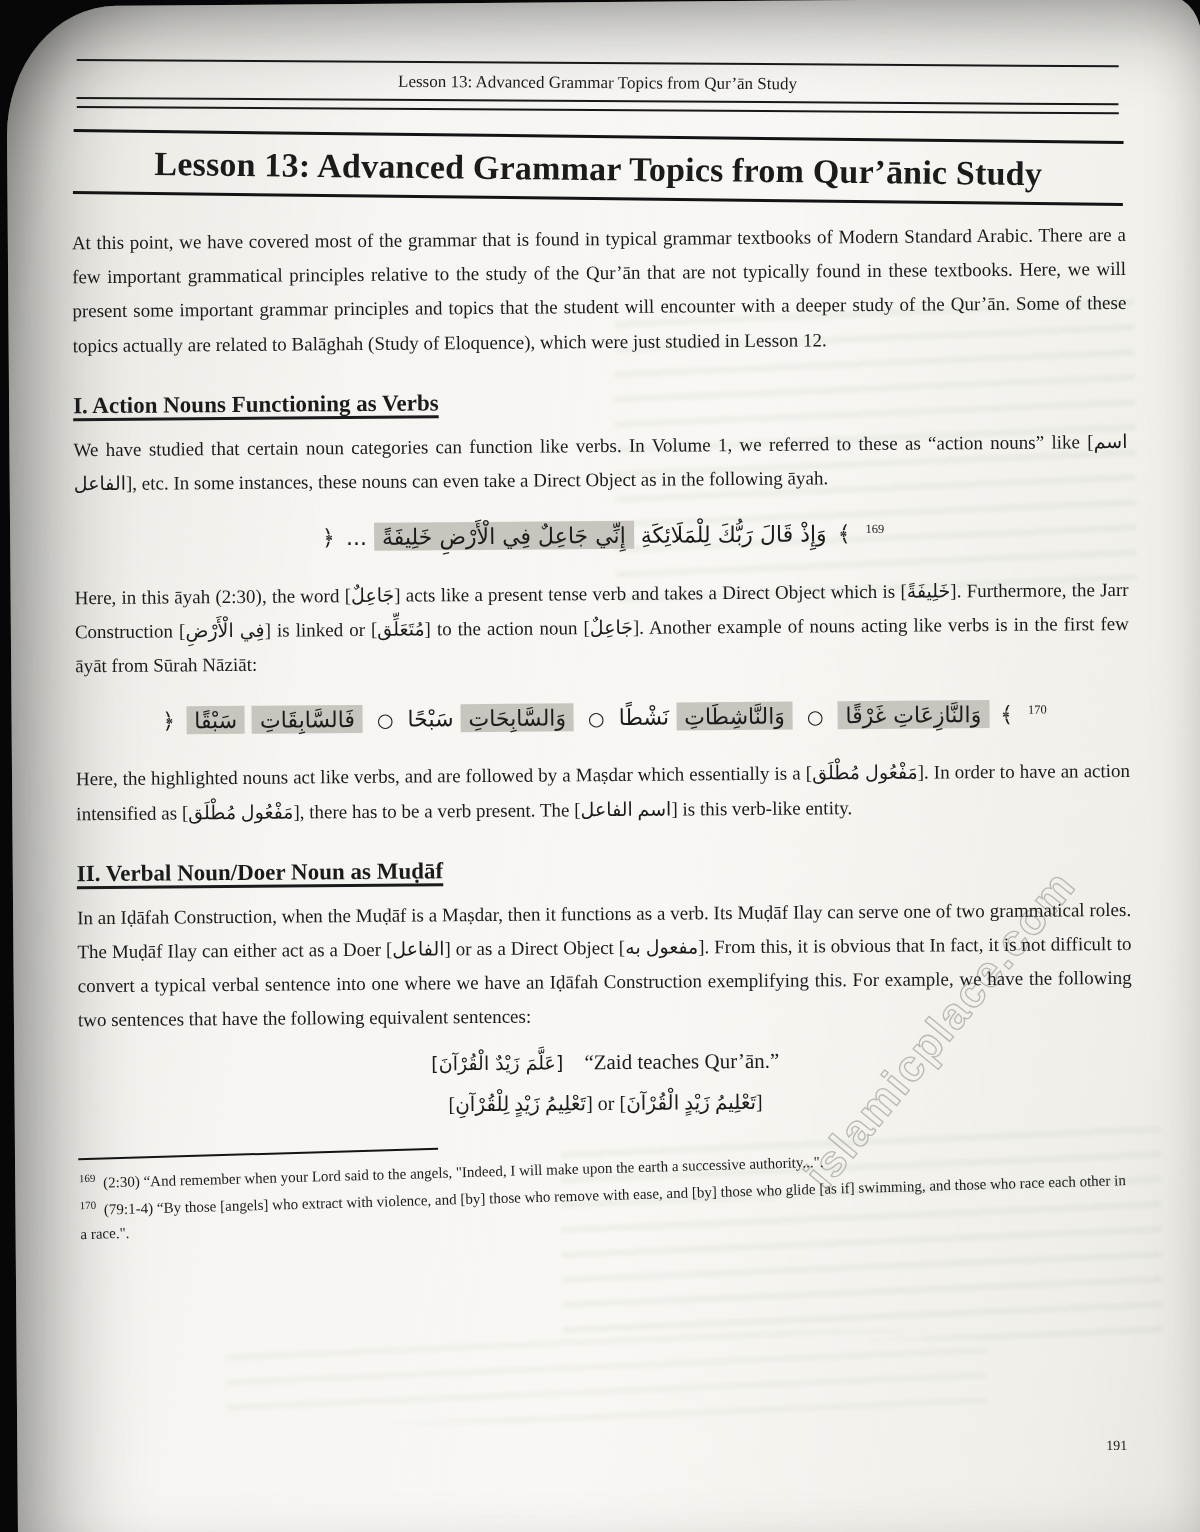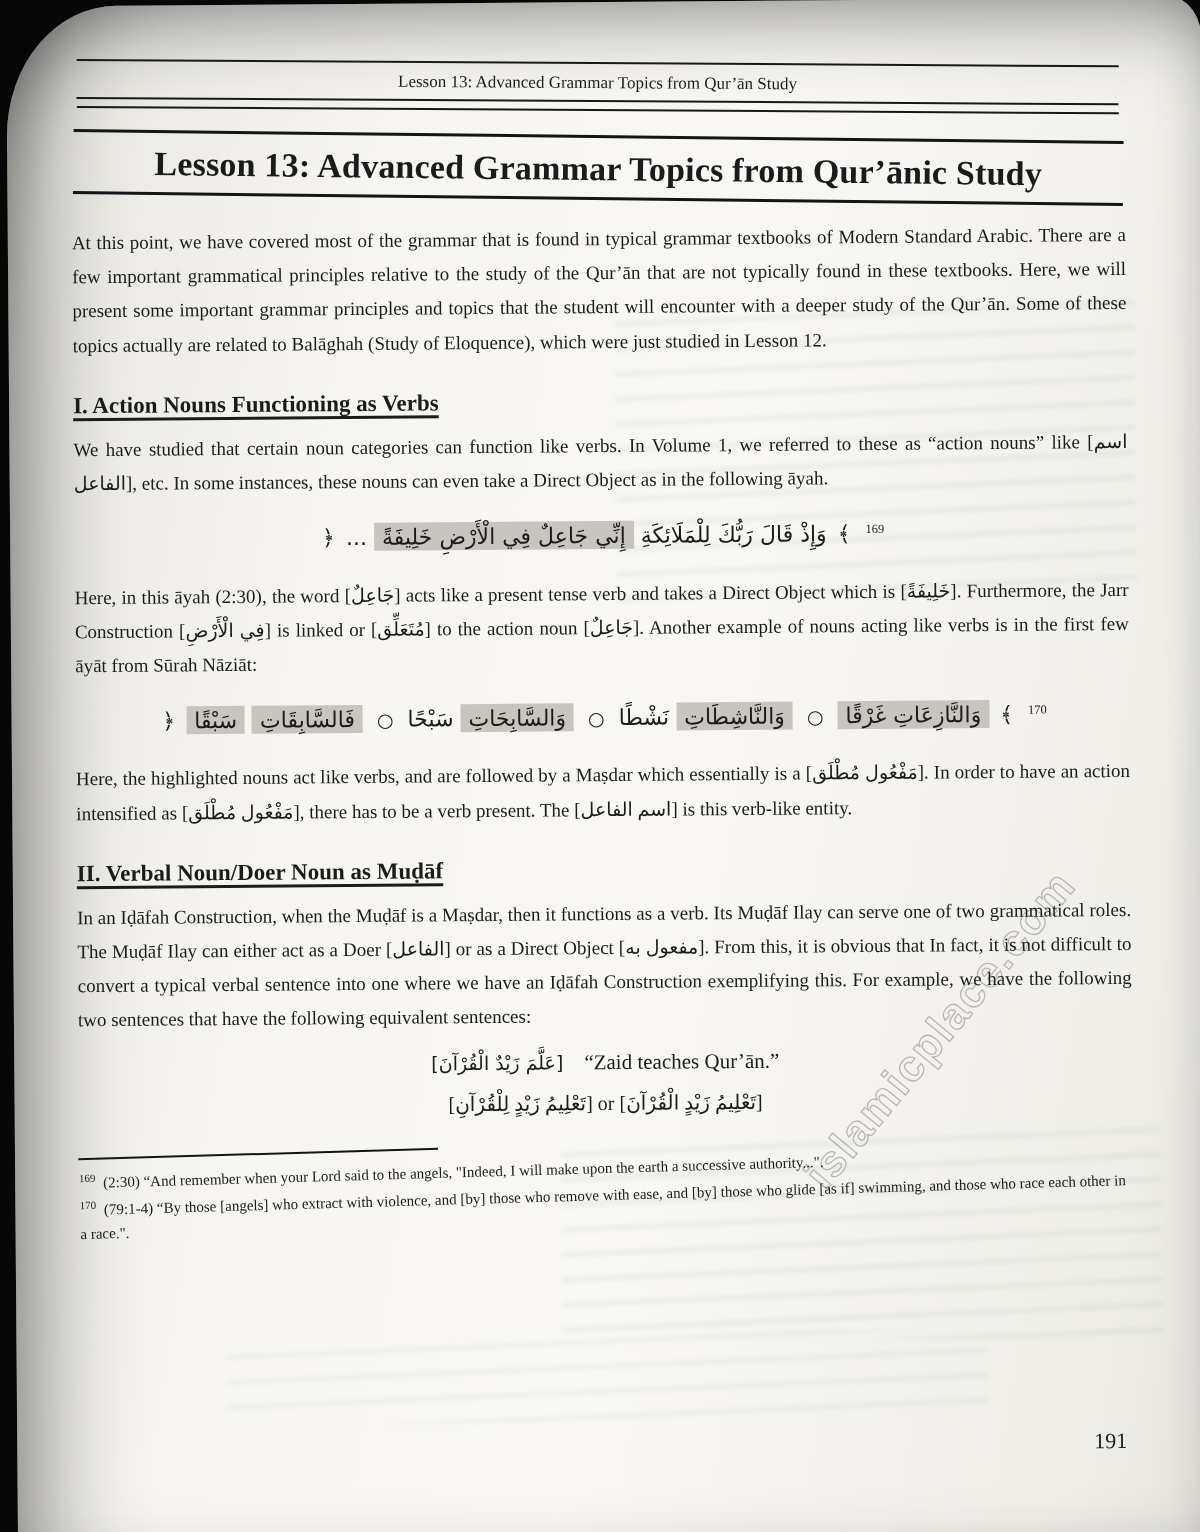--- a/index.html
+++ b/index.html
@@ -49,21 +49,21 @@
 
   .example-line{margin:16px 0 0;text-align:center;font-size:20px;}
   .example-line .ar-inline{font-family:"DejaVu Sans",sans-serif;font-size:19px;}
   .example-line .en-quote{margin-left:16px;font-size:21px;}
 
   .footnotes{margin-top:28px;transform:rotate(-1.2deg);}
   .fn-rule{width:360px;border-top:2.5px solid #141414;margin-bottom:10px;}
   p.footnote{margin:2px 0;font-size:15px;line-height:1.55;text-align:left;}
   p.footnote sup{font-size:11px;margin-right:4px;}
 
-  .page-number{position:absolute;right:86px;bottom:84px;font-size:22px;}
+  .page-number{position:absolute;right:86px;bottom:84px;font-size:14px;}
 </style>
 </head>
 <body>
 
 <div class="scene">
   <div class="page">
 
     <div class="ghost g1"></div>
     <div class="ghost g2"></div>
     <div class="ghost g3"></div>

